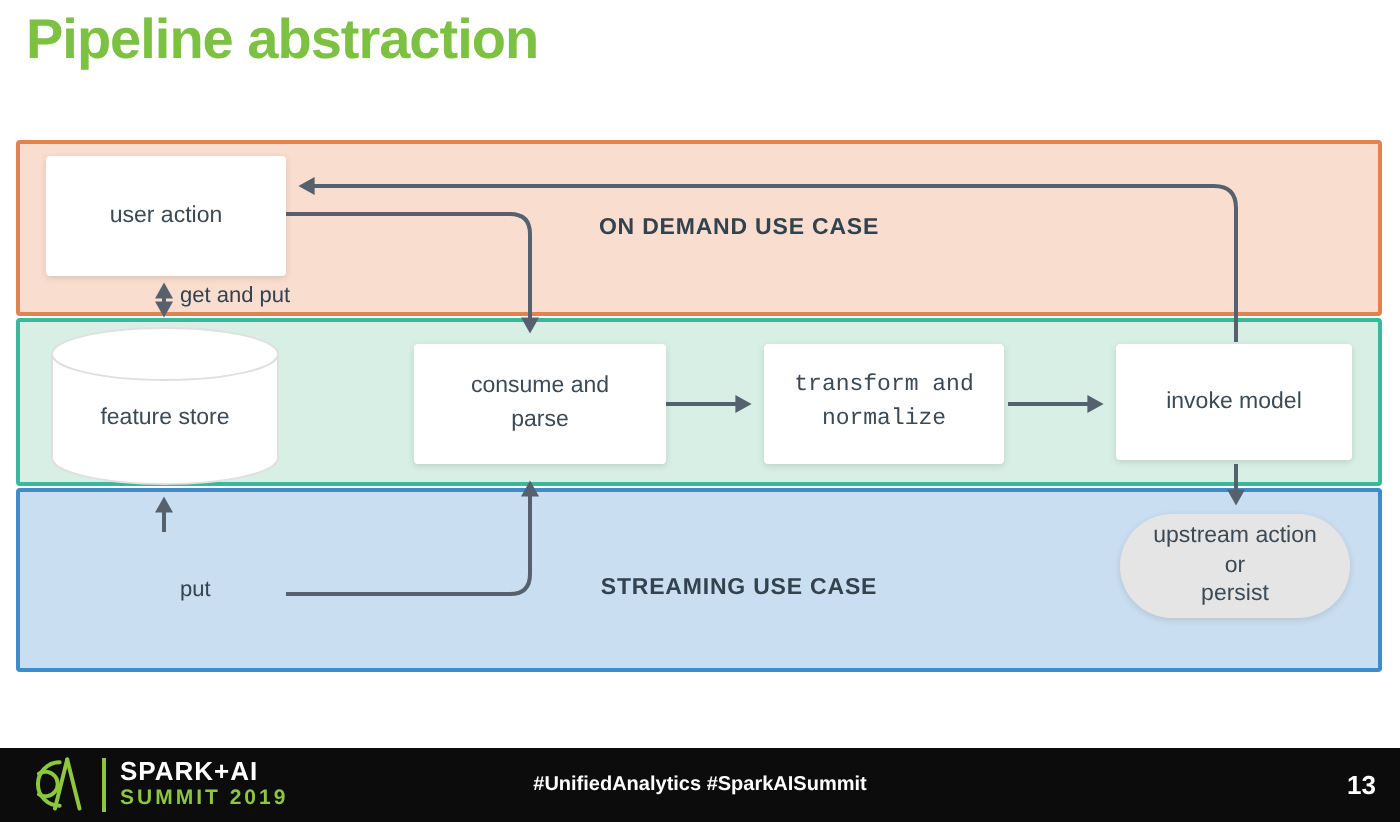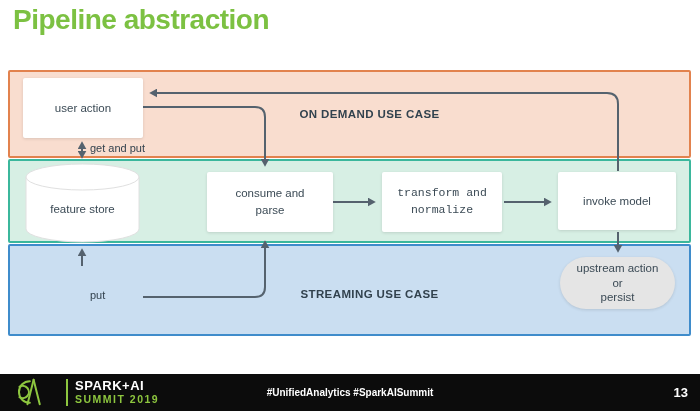--- a/index.html
+++ b/index.html
@@ -41,21 +41,21 @@
   .cyl-label{position:absolute;left:25px;top:203px;width:115px;text-align:center;
     z-index:3;font-size:11.5px;color:#3b4a55;}
   .edge-label{position:absolute;z-index:4;font-size:11px;color:#33424e;}
   .label-getput{left:90px;top:142px;}
   .label-put{left:90px;top:249px;margin-top:40px;}
   
   .footer{
     position:absolute;left:0;top:374px;width:700px;height:37px;background:#0c0c0c;
     display:flex;align-items:center;z-index:5;
   }
-  .brand{position:absolute;left:10px;top:3px;display:flex;align-items:center;gap:22px;}
+  .brand{position:absolute;left:10px;top:3px;display:flex;align-items:center;gap:7px;}
   .brand-text{display:flex;flex-direction:column;line-height:1.15;
     border-left:2px solid #8dc63f;padding-left:7px;}
   .brand-name{color:#ffffff;font-weight:bold;font-size:13px;letter-spacing:0.5px;}
   .brand-year{color:#8dc63f;font-weight:bold;font-size:10.5px;letter-spacing:1.5px;}
   .hashtags{position:absolute;left:0;width:700px;text-align:center;
     color:#ffffff;font-weight:bold;font-size:10px;}
   .pagenum{position:absolute;right:12px;color:#ffffff;font-weight:bold;font-size:13px;}
 </style>
 </head>
 <body>

